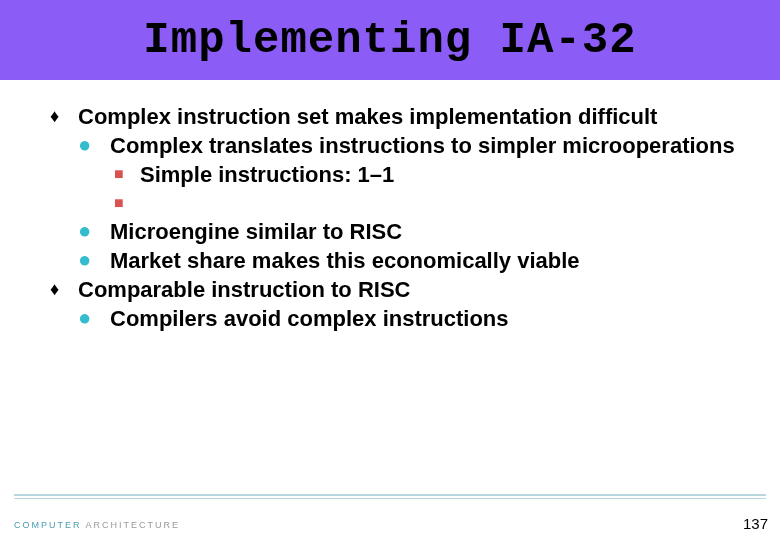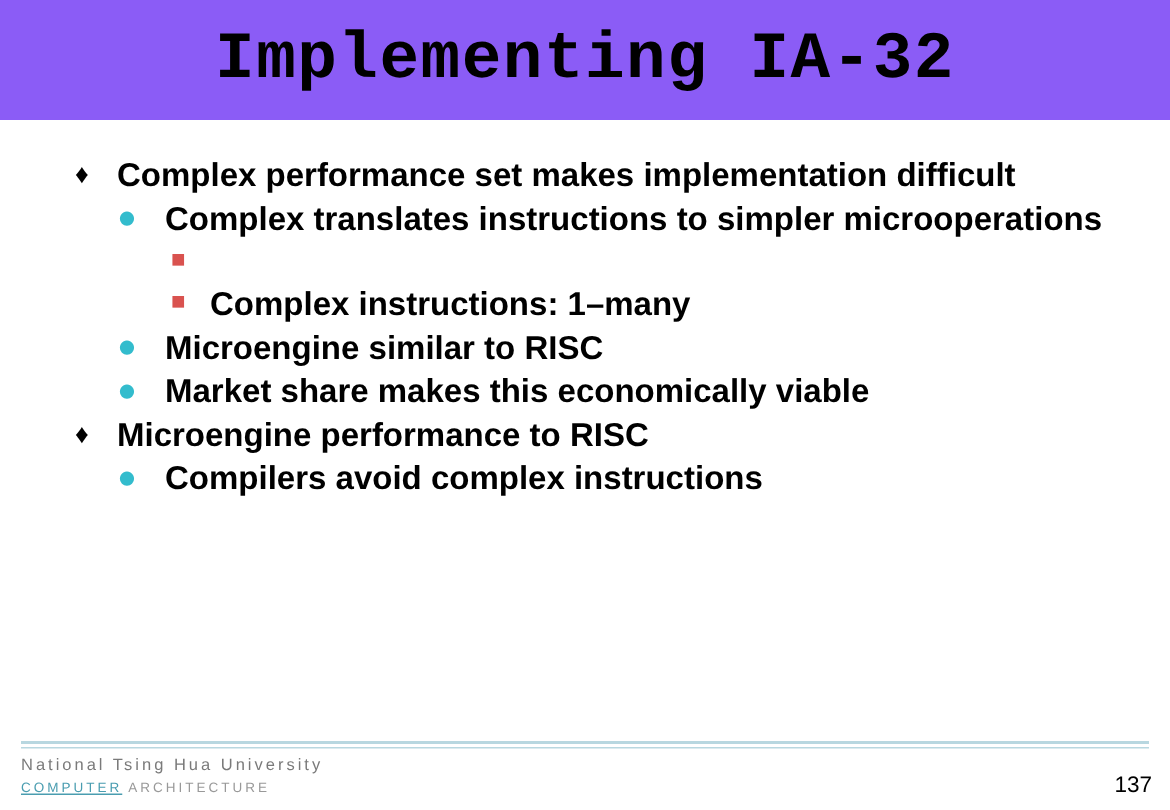--- a/index.html
+++ b/index.html
@@ -68,21 +68,21 @@
     font-family: Arial, sans-serif;
   }
   .uni-sub {
     position: absolute;
     left: 14px;
     top: 26px;
     font-size: 9px;
     letter-spacing: 2px;
     font-family: Arial, sans-serif;
   }
-  .uni-sub .c { color: #4a9db0; text-decoration: underline; }
+  .uni-sub .c { color: #4a9db0; }
   .uni-sub .a { color: #999; }
   .page-num {
     position: absolute;
     right: 12px;
     bottom: 8px;
     font-size: 15px;
     color: #000;
     font-family: Liberation Sans, sans-serif;
     margin-top: 20px;
   }
@@ -91,56 +91,55 @@
 <body>
 
 <div class="title-bar">
   <div class="title-text">Implementing IA-32</div>
 </div>
 
 <div class="content">
 
   <div class="lvl1">
     <div class="bullet1">♦</div>
-    <div class="text1">Complex performance set makes implementation difficult</div>
+    <div class="text1">Complex instruction set makes implementation difficult</div>
   </div>
 
   <div class="lvl2">
     <div class="bullet2">●</div>
     <div class="text2">Complex translates instructions to simpler microoperations</div>
   </div>
   <div class="lvl3">
     <div class="bullet3">■</div>
+    <div class="text3">Simple instructions: 1–1</div>
   </div>
   <div class="lvl3">
     <div class="bullet3">■</div>
-    <div class="text3">Complex instructions: 1–many</div>
   </div>
 
   <div class="lvl2">
     <div class="bullet2">●</div>
     <div class="text2">Microengine similar to RISC</div>
   </div>
   <div class="lvl2">
     <div class="bullet2">●</div>
     <div class="text2">Market share makes this economically viable</div>
   </div>
 
   <div class="lvl1">
     <div class="bullet1">♦</div>
-    <div class="text1">Microengine performance to RISC</div>
+    <div class="text1">Comparable instruction to RISC</div>
   </div>
   <div class="lvl2">
     <div class="bullet2">●</div>
     <div class="text2">Compilers avoid complex instructions</div>
   </div>
 
 </div>
 
 <div class="footer">
   <div class="footer-line"></div>
   <div class="footer-line2"></div>
-  <div class="uni-block">National Tsing Hua University</div>
   <div class="uni-sub">
     <span class="c">COMPUTER</span><span class="a"> ARCHITECTURE</span>
   </div>
   <div class="page-num">137</div>
 </div>
 
 </body></html>

